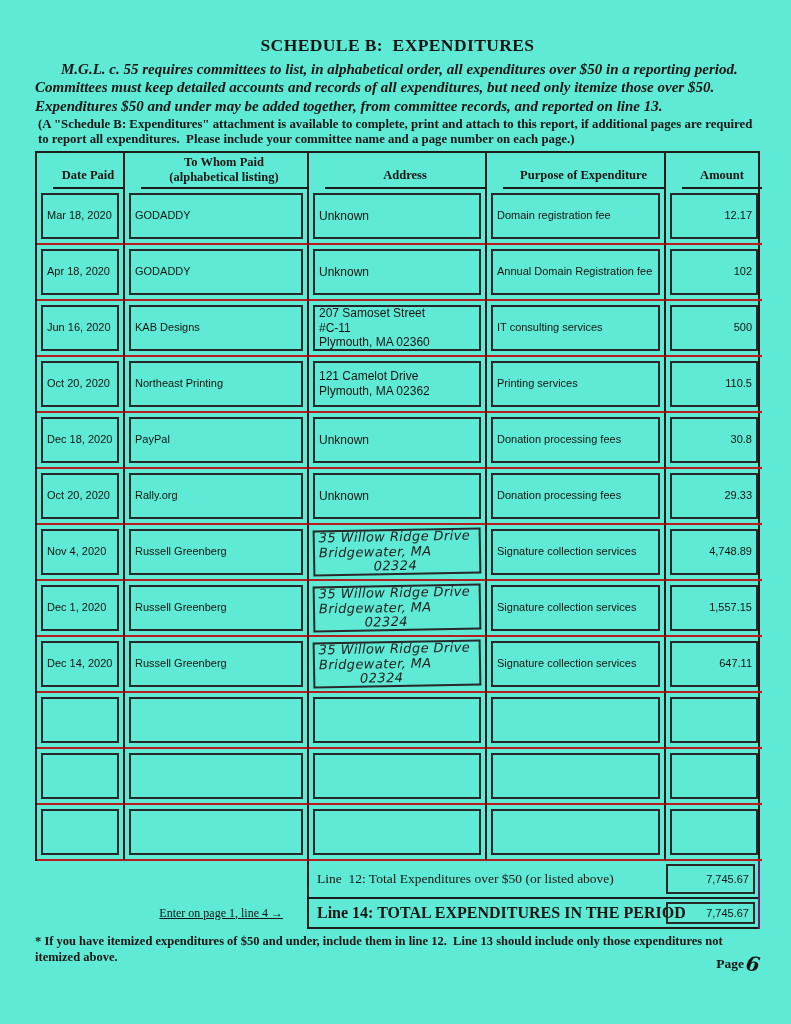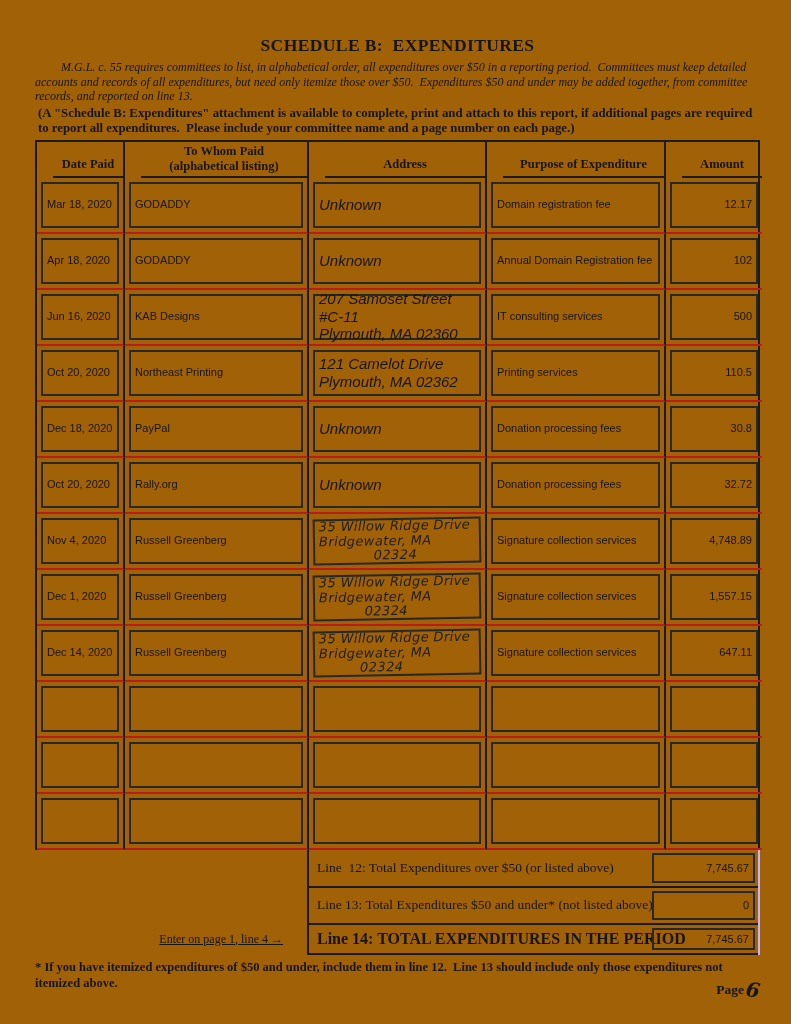--- a/index.html
+++ b/index.html
@@ -1,40 +1,40 @@
 <!DOCTYPE html>
 <html><head>
 <meta charset="utf-8">
 <style>
   * { margin: 0; padding: 0; box-sizing: border-box; }
   html, body { background: #e8e8e8; }
   .page {
     width: 791px; height: 1024px;
-    background: #a16207;
+    background: #5eead4;
     margin: 0 auto;
     position: relative;
     font-family: "Liberation Serif", serif;
     color: #151515;
     overflow: hidden;
   }
   .content { padding: 35px 31px 0 35px; }
 
   
   .title {
     text-align: center;
     font-size: 17.5px;
     font-weight: bold;
     letter-spacing: 0.4px;
     white-space: pre;
     margin-bottom: 4px;
   }
   .legal {
     font-style: italic;
-    font-weight: normal;
-    font-size: 12px;
+    font-weight: bold;
+    font-size: 15px;
     line-height: 1.22;
     text-indent: 26px;
     white-space: pre-wrap;
   }
   .attach-note {
     font-weight: bold;
     font-size: 12.8px;
     line-height: 1.2;
     white-space: pre-wrap;
     margin: 2px 0 3px;
@@ -74,21 +74,21 @@
     width: 100%; height: 100%;
     border: 2px solid #282828;
     display: flex; align-items: center;
     padding: 1px 4px;
     font-family: "Liberation Sans", "DejaVu Sans", sans-serif;
     font-size: 11px;
     line-height: 1.2;
     white-space: pre-wrap;
     overflow: visible;
   }
-  .c-address .inner { font-size: 15px; line-height: 1.18; font-style: italic; }
+  .c-address .inner { font-size: 12px; line-height: 1.18; }
   .amt-inner { justify-content: flex-end; padding-right: 4px; padding-left: 44px; }
   .addr-inner.handwritten {
     font-family: "DejaVu Sans", sans-serif;
     font-style: italic;
     font-size: 13px;
     line-height: 1.12;
     letter-spacing: 0.4px;
     color: #1d1d1d;
     transform: rotate(-1deg);
   }
@@ -96,35 +96,35 @@
   
   .totals { display: flex; width: 725px; }
   .totals-spacer { width: 272px; position: relative; }
   .enter-note {
     position: absolute; right: 24px; bottom: 8px;
     font-size: 12px; white-space: pre; text-decoration: underline;
   }
   .totals-block {
     width: 453px;
     border-left: 2px solid #1b1b1b;
-    border-right: 2px solid #c4b5fd;
+    border-right: 2px solid #701a75;
   }
   .trow {
     position: relative;
     border-bottom: 2px solid #1b1b1b;
     display: flex; align-items: center;
     padding-left: 8px;
   }
   .trow.t12 { height: 38px; }
   .trow.t13 { height: 37px; }
   .trow.t14 { height: 30px; }
   .trow-label { font-size: 13.5px; white-space: pre; }
   .trow.t14 .trow-label { font-weight: bold; font-size: 16px; }
   .t-amt-box {
-    position: absolute; top: 3px; bottom: 3px; right: 3px; width: 103px;
+    position: absolute; top: 3px; bottom: 3px; right: 3px; width: 89px;
     border: 2px solid #282828;
     display: flex; align-items: center; justify-content: flex-end;
     padding-right: 4px;
     font-family: "Liberation Sans", "DejaVu Sans", sans-serif;
     font-size: 11px;
   }
 
   
   .footnote {
     width: 725px;
@@ -273,21 +273,21 @@
         <div class="cell c-payee">
           <div class="inner">Rally.org</div>
         </div>
         <div class="cell c-address">
           <div class="inner addr-inner">Unknown</div>
         </div>
         <div class="cell c-purpose">
           <div class="inner">Donation processing fees</div>
         </div>
         <div class="cell c-amount">
-          <div class="inner amt-inner">32.72</div>
+          <div class="inner amt-inner">29.33</div>
         </div>
       </div>
 
       <div class="row">
         <div class="cell c-date">
           <div class="inner">Nov 4, 2020</div>
         </div>
         <div class="cell c-payee">
           <div class="inner">Russell Greenberg</div>
         </div>
@@ -401,24 +401,20 @@
 
     <div class="totals">
       <div class="totals-spacer">
         <div class="enter-note">Enter on page 1, line 4 →</div>
       </div>
       <div class="totals-block">
         <div class="trow t12">
           <span class="trow-label">Line  12: Total Expenditures over $50 (or listed above)</span>
           <span class="t-amt-box">7,745.67</span>
         </div>
-        <div class="trow t13">
-          <span class="trow-label">Line 13: Total Expenditures $50 and under* (not listed above)</span>
-          <span class="t-amt-box">0</span>
-        </div>
         <div class="trow t14">
           <span class="trow-label">Line 14: TOTAL EXPENDITURES IN THE PERIOD</span>
           <span class="t-amt-box">7,745.67</span>
         </div>
       </div>
     </div>
 
     <p class="footnote">* If you have itemized expenditures of $50 and under, include them in line 12.  Line 13 should include only those expenditures not itemized above.</p>
 
     <div class="page-line">

